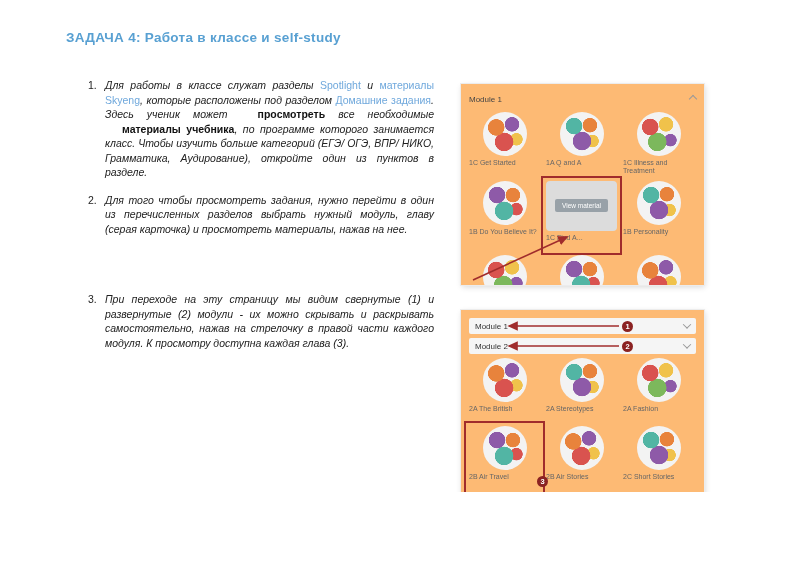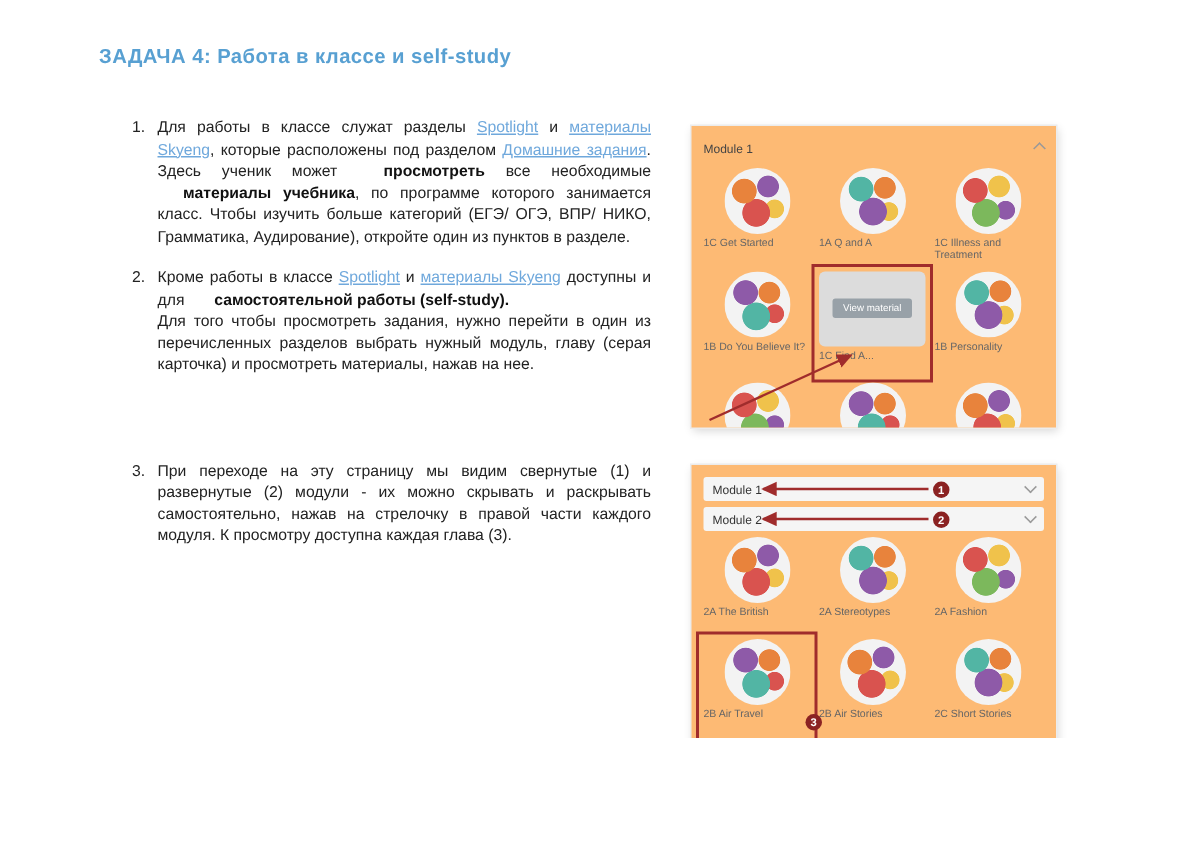--- a/index.html
+++ b/index.html
@@ -11,22 +11,22 @@
     position:absolute;left:66px;top:30px;margin:0;
     font-size:13.5px;font-weight:bold;color:#58a0d2;letter-spacing:.3px;
   }
   .content{position:absolute;left:88px;top:78px;width:346px;}
   .item{display:flex;}
   .item + .item{margin-top:13px;}
   .item.gap-large{margin-top:56px;}
   .num{width:17px;flex-shrink:0;font-size:10.5px;line-height:14.5px;color:#222;}
   .body{flex:1;font-size:10.5px;line-height:14.5px;color:#222;text-align:justify;}
   .para + .para{}
-  .seg-plain{color:#222;}
-  .seg-link{color:#6fa8dc;text-decoration:underline;}
+  .seg-plain{color:#222;font-style:italic;}
+  .seg-link{color:#6fa8dc;}
   .seg-bold{font-weight:bold;color:#111;margin-left:17px;}
 
   
   .panel{
     position:absolute;background:#fdba74;overflow:hidden;
     box-shadow:0 0 0 1px #ececec, 1px 2px 6px rgba(0,0,0,.16);
     padding:8px;box-sizing:border-box;
   }
   .panel-top{left:461px;top:84px;width:243px;height:201px;}
   .panel-bottom{left:461px;top:310px;width:243px;height:226px;}
@@ -112,21 +112,20 @@
   <div class="content">
     <div class="item">
       <span class="num">1.</span>
       <div class="body">
           <div class="para"><span class="seg-plain">Для работы в классе служат разделы </span><span class="seg-link">Spotlight</span><span class="seg-plain"> и </span><span class="seg-link">материалы Skyeng</span><span class="seg-plain">, которые расположены под разделом </span><span class="seg-link">Домашние задания</span><span class="seg-plain">. Здесь ученик может </span><span class="seg-bold">просмотреть</span><span class="seg-plain"> все необходимые </span><span class="seg-bold">материалы учебника</span><span class="seg-plain">, по программе которого занимается класс. Чтобы изучить больше категорий (ЕГЭ/ ОГЭ, ВПР/ НИКО, Грамматика, Аудирование), откройте один из пунктов в разделе.</span></div>
         </div>
     </div>
     <div class="item">
       <span class="num">2.</span>
       <div class="body">
-          <div class="para"><span class="seg-plain">Кроме работы в классе </span><span class="seg-link">Spotlight</span><span class="seg-plain"> и </span><span class="seg-link">материалы Skyeng</span><span class="seg-plain"> доступны и для </span><span class="seg-bold">самостоятельной работы (self-study).</span></div>
           <div class="para"><span class="seg-plain">Для того чтобы просмотреть задания, нужно перейти в один из перечисленных разделов выбрать нужный модуль, главу (серая карточка) и просмотреть материалы, нажав на нее.</span></div>
         </div>
     </div>
     <div class="item gap-large">
       <span class="num">3.</span>
       <div class="body">
           <div class="para"><span class="seg-plain">При переходе на эту страницу мы видим свернутые (1) и развернутые (2) модули - их можно скрывать и раскрывать самостоятельно, нажав на стрелочку в правой части каждого модуля. К просмотру доступна каждая глава (3).</span></div>
         </div>
     </div>
   </div>

